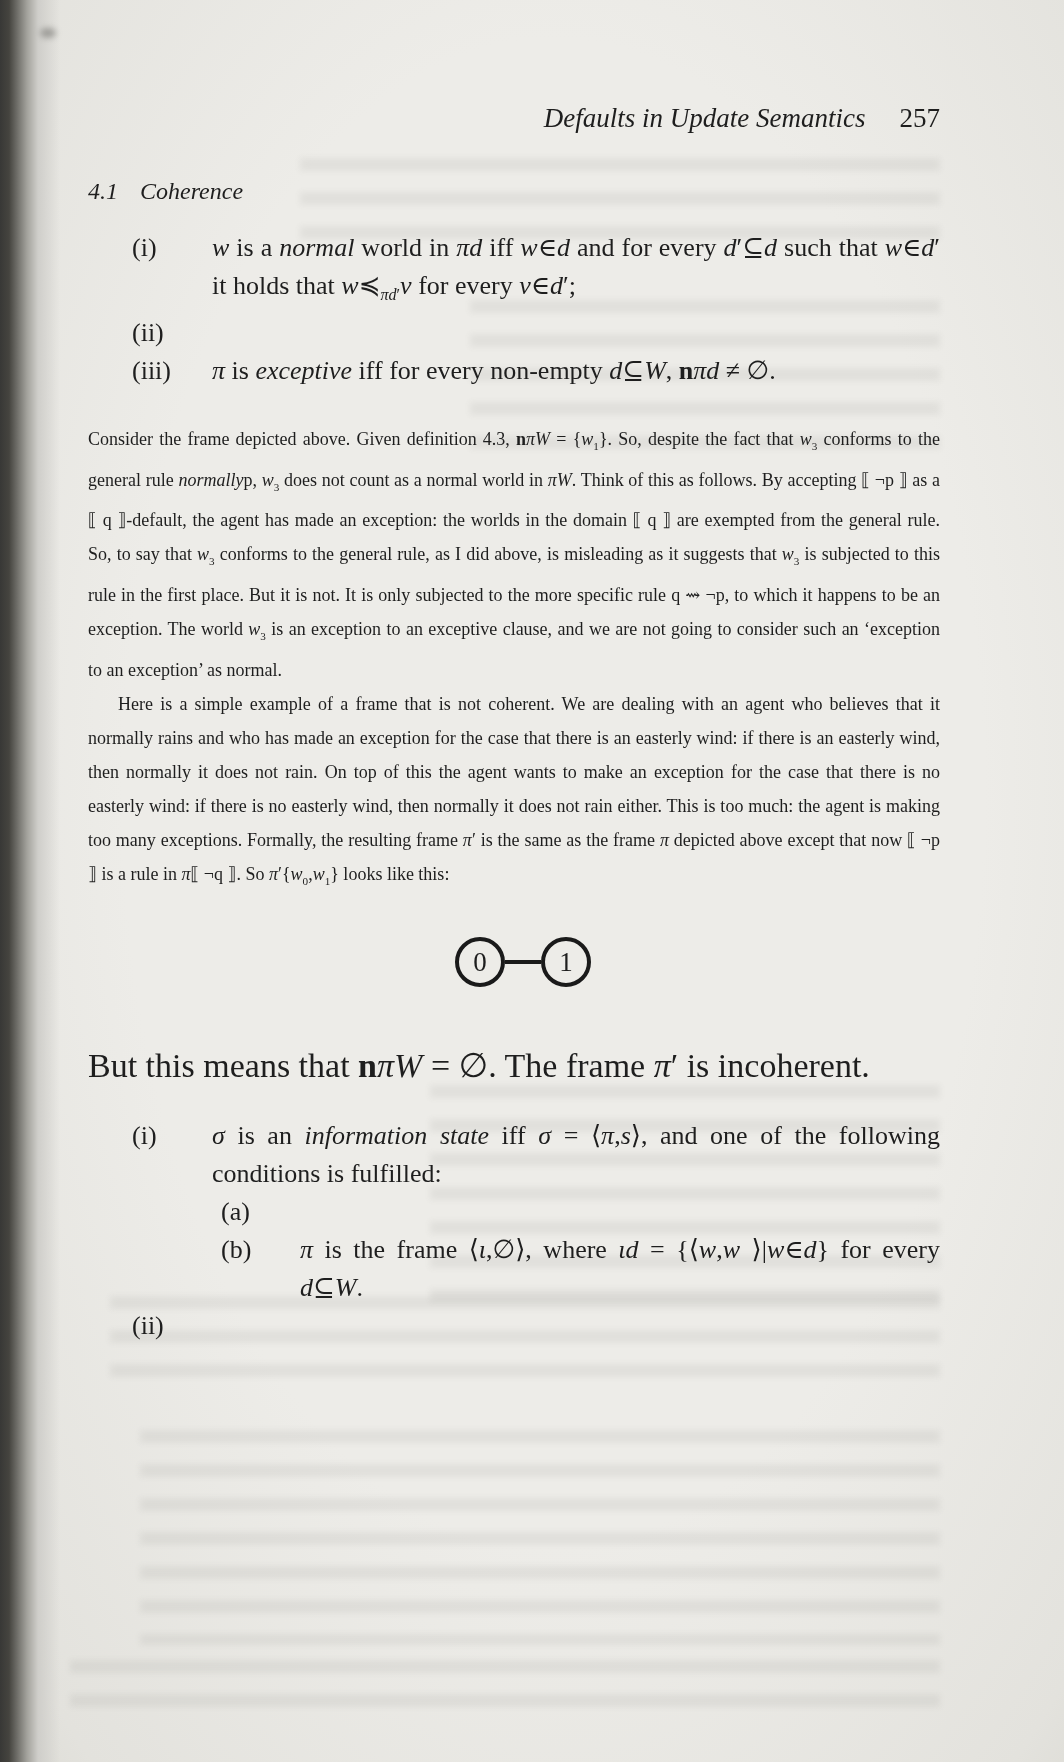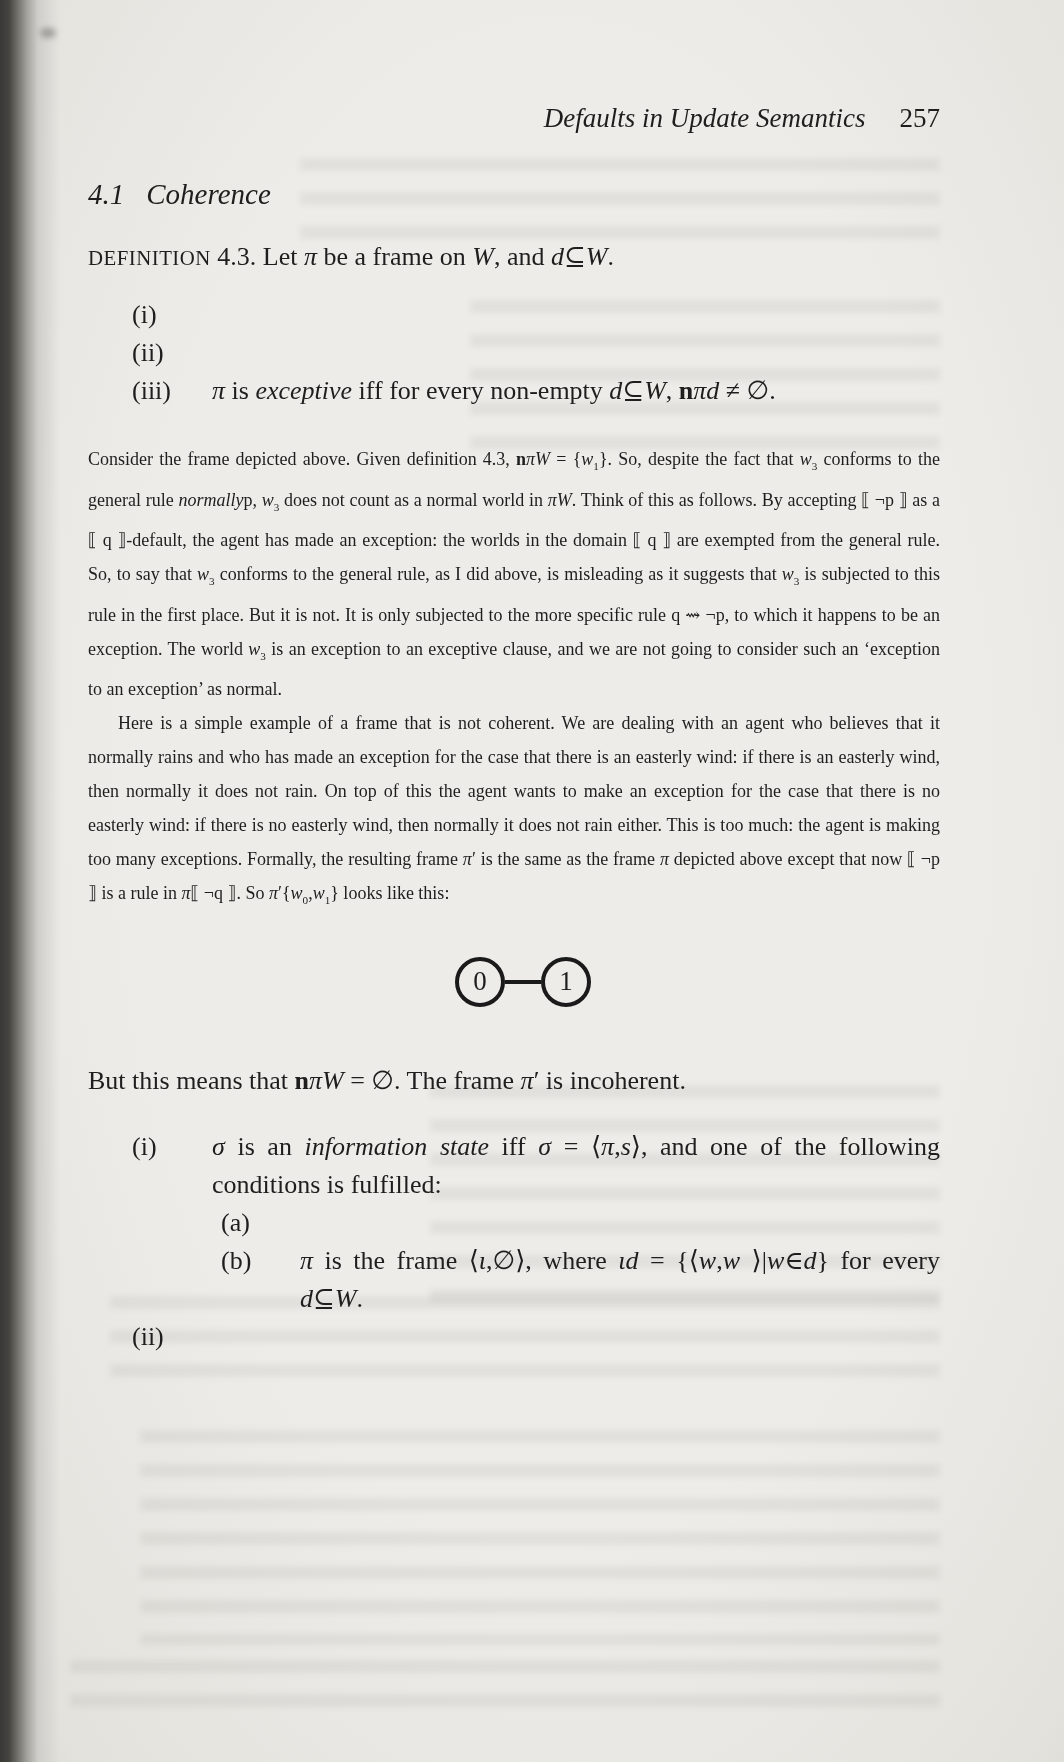--- a/index.html
+++ b/index.html
@@ -30,21 +30,21 @@
     position:absolute; z-index:1; opacity:.13; filter:blur(3px);
     background:repeating-linear-gradient(180deg,
       rgba(95,95,90,.65) 0 13px, rgba(95,95,90,0) 13px 34px);
   }
 
   .content { position:absolute; left:68px; right:124px; top:0; z-index:2;margin-left:20px; }
 
   .running-header { margin-top:103px; font-size:27px; font-style:italic; text-align:right; white-space:nowrap; }
   .running-header .pageno { font-style:normal; margin-left:34px; }
 
-  .section-heading { margin-top:44px; font-size:29px; font-style:italic; }
+  .section-heading { margin-top:44px; font-size:24px; font-style:italic; }
   .section-heading .sec-title { margin-left:22px; }
 
   .def-intro { margin-top:30px; font-size:26px; }
   .sc { font-size:.8em; letter-spacing:.5px; }
 
   .dlist { margin-top:24px; font-size:26px; line-height:38px; }
   .drow { display:flex; align-items:flex-start; }
   .dlabel { flex:0 0 80px; margin-left:44px; }
   .dtext { flex:1 1 auto; text-align:justify; }
   .drow.sub .dlabel { margin-left:133px; flex-basis:79px; }
@@ -55,21 +55,21 @@
   .para.indent { text-indent:30px; }
 
   .diagram { margin-top:38px; height:54px; display:flex; align-items:center; justify-content:center; transform:translateX(9px); }
   .node {
     width:42px; height:42px; border:4px solid #1a1a1a; border-radius:50%;
     display:flex; align-items:center; justify-content:center;
     font-size:27px; background:transparent;
   }
   .edge { width:36px; height:4px; background:#1a1a1a; }
 
-  .after-line { margin-top:56px; font-size:26px; }
+  .after-line { margin-top:56px; font-size:34px; }
   .def-intro.second { margin-top:32px; }
   .dlist.second { margin-top:32px; }
 
   sub { font-size:.62em; }
   b { font-weight:bold; }
 </style>
 </head>
 <body>
 
 <div class="spine"></div>
@@ -84,25 +84,25 @@
 <div class="content">
 
   <div class="running-header">
     <span>Defaults in Update Semantics</span><span class="pageno">257</span>
   </div>
 
   <div class="section-heading">
     <span class="sec-num">4.1</span><span class="sec-title">Coherence</span>
   </div>
 
-  <div class="def-intro"><span class="sc">DEFINITION</span> 4.3. Let <i>π</i> be a frame on <i>W</i>, and <i>d</i>⊆<i>W</i>.</div>
 
   <div class="dlist">
     <div class="drow">
       <span class="dlabel">(i)</span>
+      <span class="dtext"><i>w</i> is a <i>normal</i> world in <i>πd</i> iff <i>w</i>∈<i>d</i> and for every <i>d</i>′⊆<i>d</i> such that <i>w</i>∈<i>d</i>′ it holds that <i>w</i>≼<sub><i>πd</i>′</sub><i>v</i> for every <i>v</i>∈<i>d</i>′;</span>
     </div>
     <div class="drow">
       <span class="dlabel">(ii)</span>
     </div>
     <div class="drow">
       <span class="dlabel">(iii)</span>
       <span class="dtext"><i>π</i> is <i>exceptive</i> iff for every non-empty <i>d</i>⊆<i>W</i>, <b>n</b><i>πd</i> ≠ ∅.</span>
     </div>
   </div>
 

